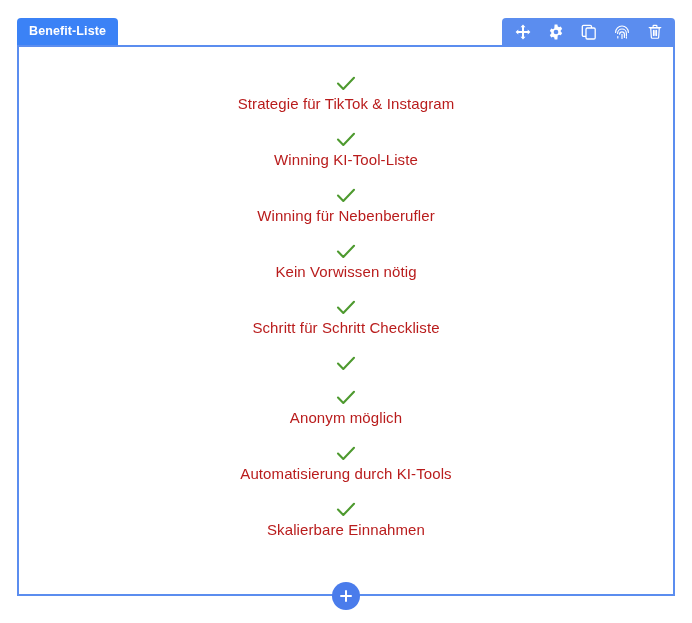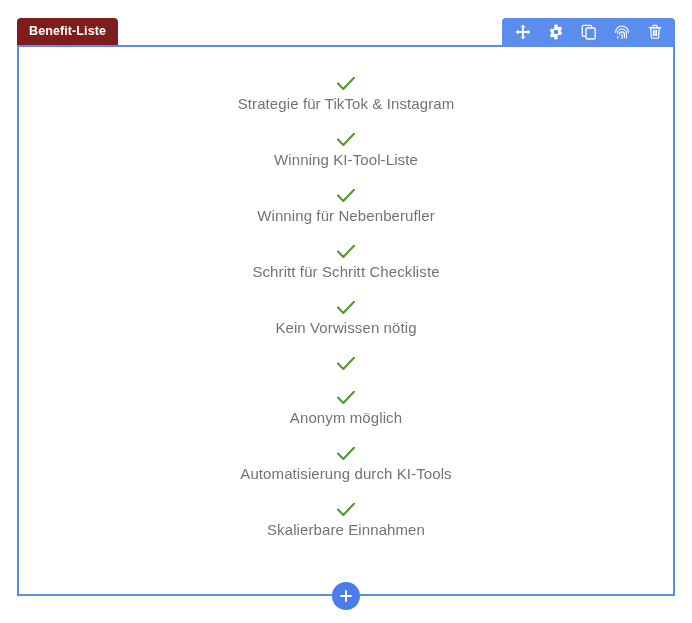--- a/index.html
+++ b/index.html
@@ -34,21 +34,21 @@
     width: 100%;
     height: 27px;
   }
 
   .tab {
     position: absolute;
     left: 0;
     top: 0;
     height: 27px;
     padding: 0 12px;
-    background: #7f1d1d;
+    background: #3b82f6;
     border-radius: 4px 4px 0 0;
     color: #ffffff;
     font-size: 12.5px;
     font-weight: bold;
     line-height: 27px;
     letter-spacing: 0.1px;
     white-space: nowrap;
     cursor: pointer;
   }
 
@@ -112,21 +112,21 @@
     margin-bottom: 17px;
   }
   .check-icon {
     width: 22px;
     height: 17px;
     display: block;
   }
   .benefit-text {
     margin-top: 2px;
     font-size: 15px;
-    color: #737373;
+    color: #b91c1c;
     line-height: 20px;
     text-align: center;
     letter-spacing: 0.1px;
     white-space: nowrap;
   }
 
   
   .add-button {
     position: absolute;
     left: 50%;
@@ -228,28 +228,28 @@
         <svg class="check-icon" viewBox="0 0 22 17" fill="none" stroke="#4e9a2f" stroke-width="2.1" stroke-linecap="round" stroke-linejoin="round">
             <path d="M3 8.6 L8.3 14 L19 2.8"></path>
           </svg>
         <div class="benefit-text">Winning für Nebenberufler</div>
       </div>
 
       <div class="benefit-item">
         <svg class="check-icon" viewBox="0 0 22 17" fill="none" stroke="#4e9a2f" stroke-width="2.1" stroke-linecap="round" stroke-linejoin="round">
             <path d="M3 8.6 L8.3 14 L19 2.8"></path>
           </svg>
+        <div class="benefit-text">Kein Vorwissen nötig</div>
+      </div>
+
+      <div class="benefit-item">
+        <svg class="check-icon" viewBox="0 0 22 17" fill="none" stroke="#4e9a2f" stroke-width="2.1" stroke-linecap="round" stroke-linejoin="round">
+            <path d="M3 8.6 L8.3 14 L19 2.8"></path>
+          </svg>
         <div class="benefit-text">Schritt für Schritt Checkliste</div>
-      </div>
-
-      <div class="benefit-item">
-        <svg class="check-icon" viewBox="0 0 22 17" fill="none" stroke="#4e9a2f" stroke-width="2.1" stroke-linecap="round" stroke-linejoin="round">
-            <path d="M3 8.6 L8.3 14 L19 2.8"></path>
-          </svg>
-        <div class="benefit-text">Kein Vorwissen nötig</div>
       </div>
 
       <div class="benefit-item">
         <svg class="check-icon" viewBox="0 0 22 17" fill="none" stroke="#4e9a2f" stroke-width="2.1" stroke-linecap="round" stroke-linejoin="round">
             <path d="M3 8.6 L8.3 14 L19 2.8"></path>
           </svg>
       </div>
 
 
       <div class="benefit-item">

